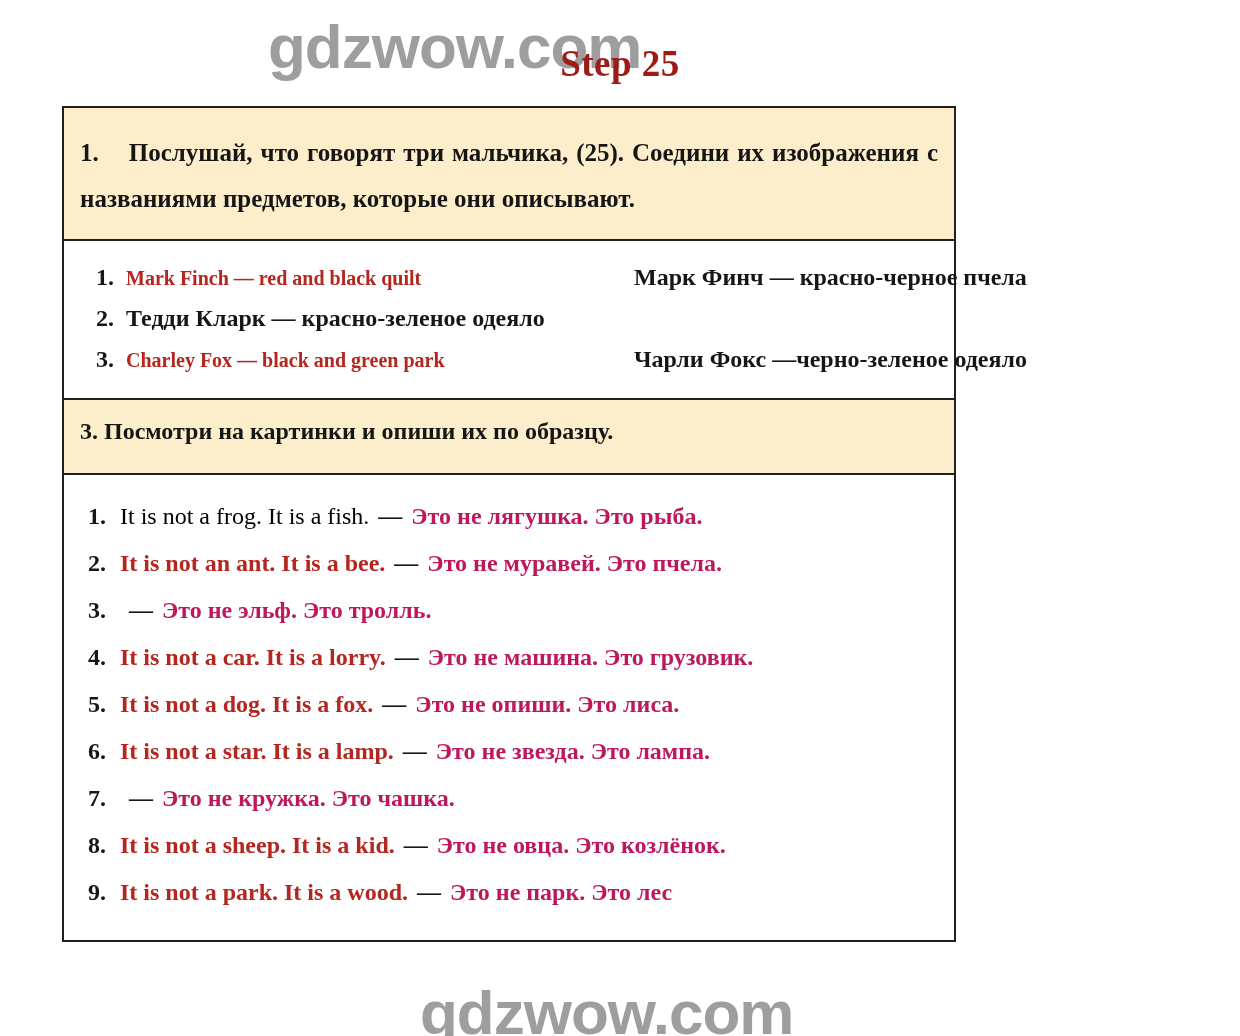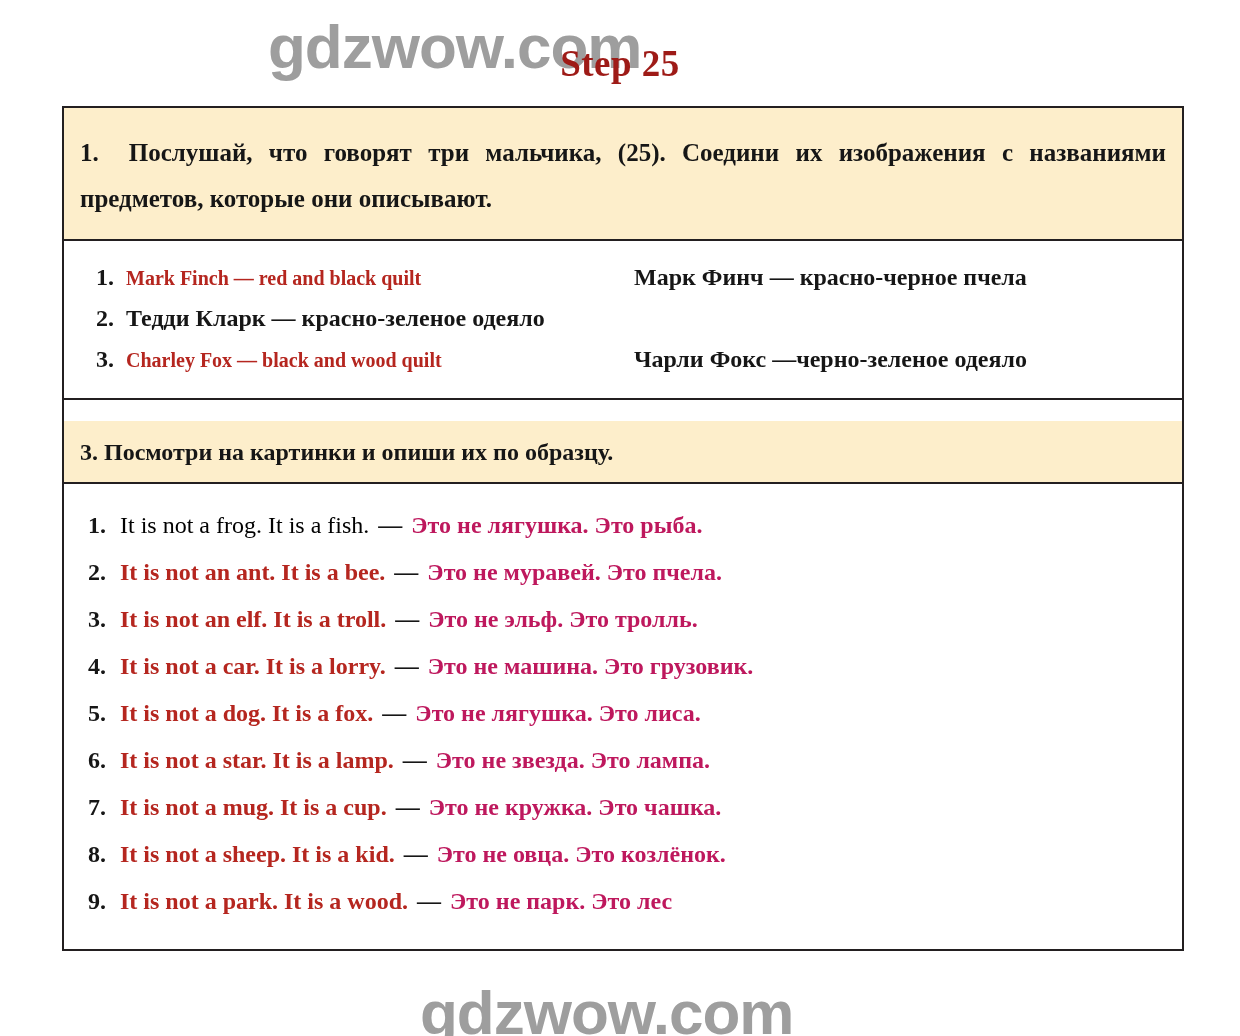--- a/index.html
+++ b/index.html
@@ -43,21 +43,21 @@
     color: #9e1b17;
     letter-spacing: 0.5px;
     z-index: 3;
   }
 
   
   .sheet {
     position: absolute;
     left: 62px;
     top: 106px;
-    width: 1122px;
+    width: 894px;
     border: 2px solid #231f20;
     background: #ffffff;
     z-index: 2;
   }
   .row { border-bottom: 2px solid #231f20; }
   .row:last-child { border-bottom: none; }
   .row.cream { background: #fdeecb; }
   .row.white { background: transparent; }
 
   
@@ -99,25 +99,24 @@
   }
   .match-row .ru {
     font-size: 24px;
     font-weight: 700;
     color: #161616;
     white-space: nowrap;
   }
 
   
   .subhead {
-    padding: 18px 16px 16px 16px;
-    font-size: 24px;
-    font-weight: 700;
-    color: #161616;
-    margin-top: 21px;
+    padding: 18px 16px 28px 16px;
+    font-size: 24px;
+    font-weight: 700;
+    color: #161616;
   }
 
   
   .sent-list { padding: 18px 0 24px 0; }
   .sent-row {
     display: flex;
     align-items: baseline;
     padding: 10px 0 10px 0;
   }
   .sent-row .idx {
@@ -178,21 +177,21 @@
         <span class="ru">Марк Финч — красно-черное пчела</span>
       </div>
 
       <div class="match-row">
         <span class="idx">2.</span>
         <span class="ru">Тедди Кларк — красно-зеленое одеяло</span>
       </div>
 
       <div class="match-row">
         <span class="idx">3.</span>
-        <span class="en">Charley Fox — black and wood quilt</span>
+        <span class="en">Charley Fox — black and green park</span>
         <span class="ru">Чарли Фокс —черно-зеленое одеяло</span>
       </div>
 
     </div>
   </div>
 
   <div class="row cream">
     <div class="subhead">3. Посмотри на картинки и опиши их по образцу.</div>
   </div>
 
@@ -208,49 +207,47 @@
 
       <div class="sent-row">
         <span class="idx">2.</span>
         <span class="en">It is not an ant. It is a bee.</span>
         <span class="dash">—</span>
         <span class="ru">Это не муравей. Это пчела.</span>
       </div>
 
       <div class="sent-row">
         <span class="idx">3.</span>
-        <span class="en">It is not an elf. It is a troll.</span>
         <span class="dash">—</span>
         <span class="ru">Это не эльф. Это тролль.</span>
       </div>
 
       <div class="sent-row">
         <span class="idx">4.</span>
         <span class="en">It is not a car. It is a lorry.</span>
         <span class="dash">—</span>
         <span class="ru">Это не машина. Это грузовик.</span>
       </div>
 
       <div class="sent-row">
         <span class="idx">5.</span>
         <span class="en">It is not a dog. It is a fox.</span>
         <span class="dash">—</span>
-        <span class="ru">Это не лягушка. Это лиса.</span>
+        <span class="ru">Это не опиши. Это лиса.</span>
       </div>
 
       <div class="sent-row">
         <span class="idx">6.</span>
         <span class="en">It is not a star. It is a lamp.</span>
         <span class="dash">—</span>
         <span class="ru">Это не звезда. Это лампа.</span>
       </div>
 
       <div class="sent-row">
         <span class="idx">7.</span>
-        <span class="en">It is not a mug. It is a cup.</span>
         <span class="dash">—</span>
         <span class="ru">Это не кружка. Это чашка.</span>
       </div>
 
       <div class="sent-row">
         <span class="idx">8.</span>
         <span class="en">It is not a sheep. It is a kid.</span>
         <span class="dash">—</span>
         <span class="ru">Это не овца. Это козлёнок.</span>
       </div>

